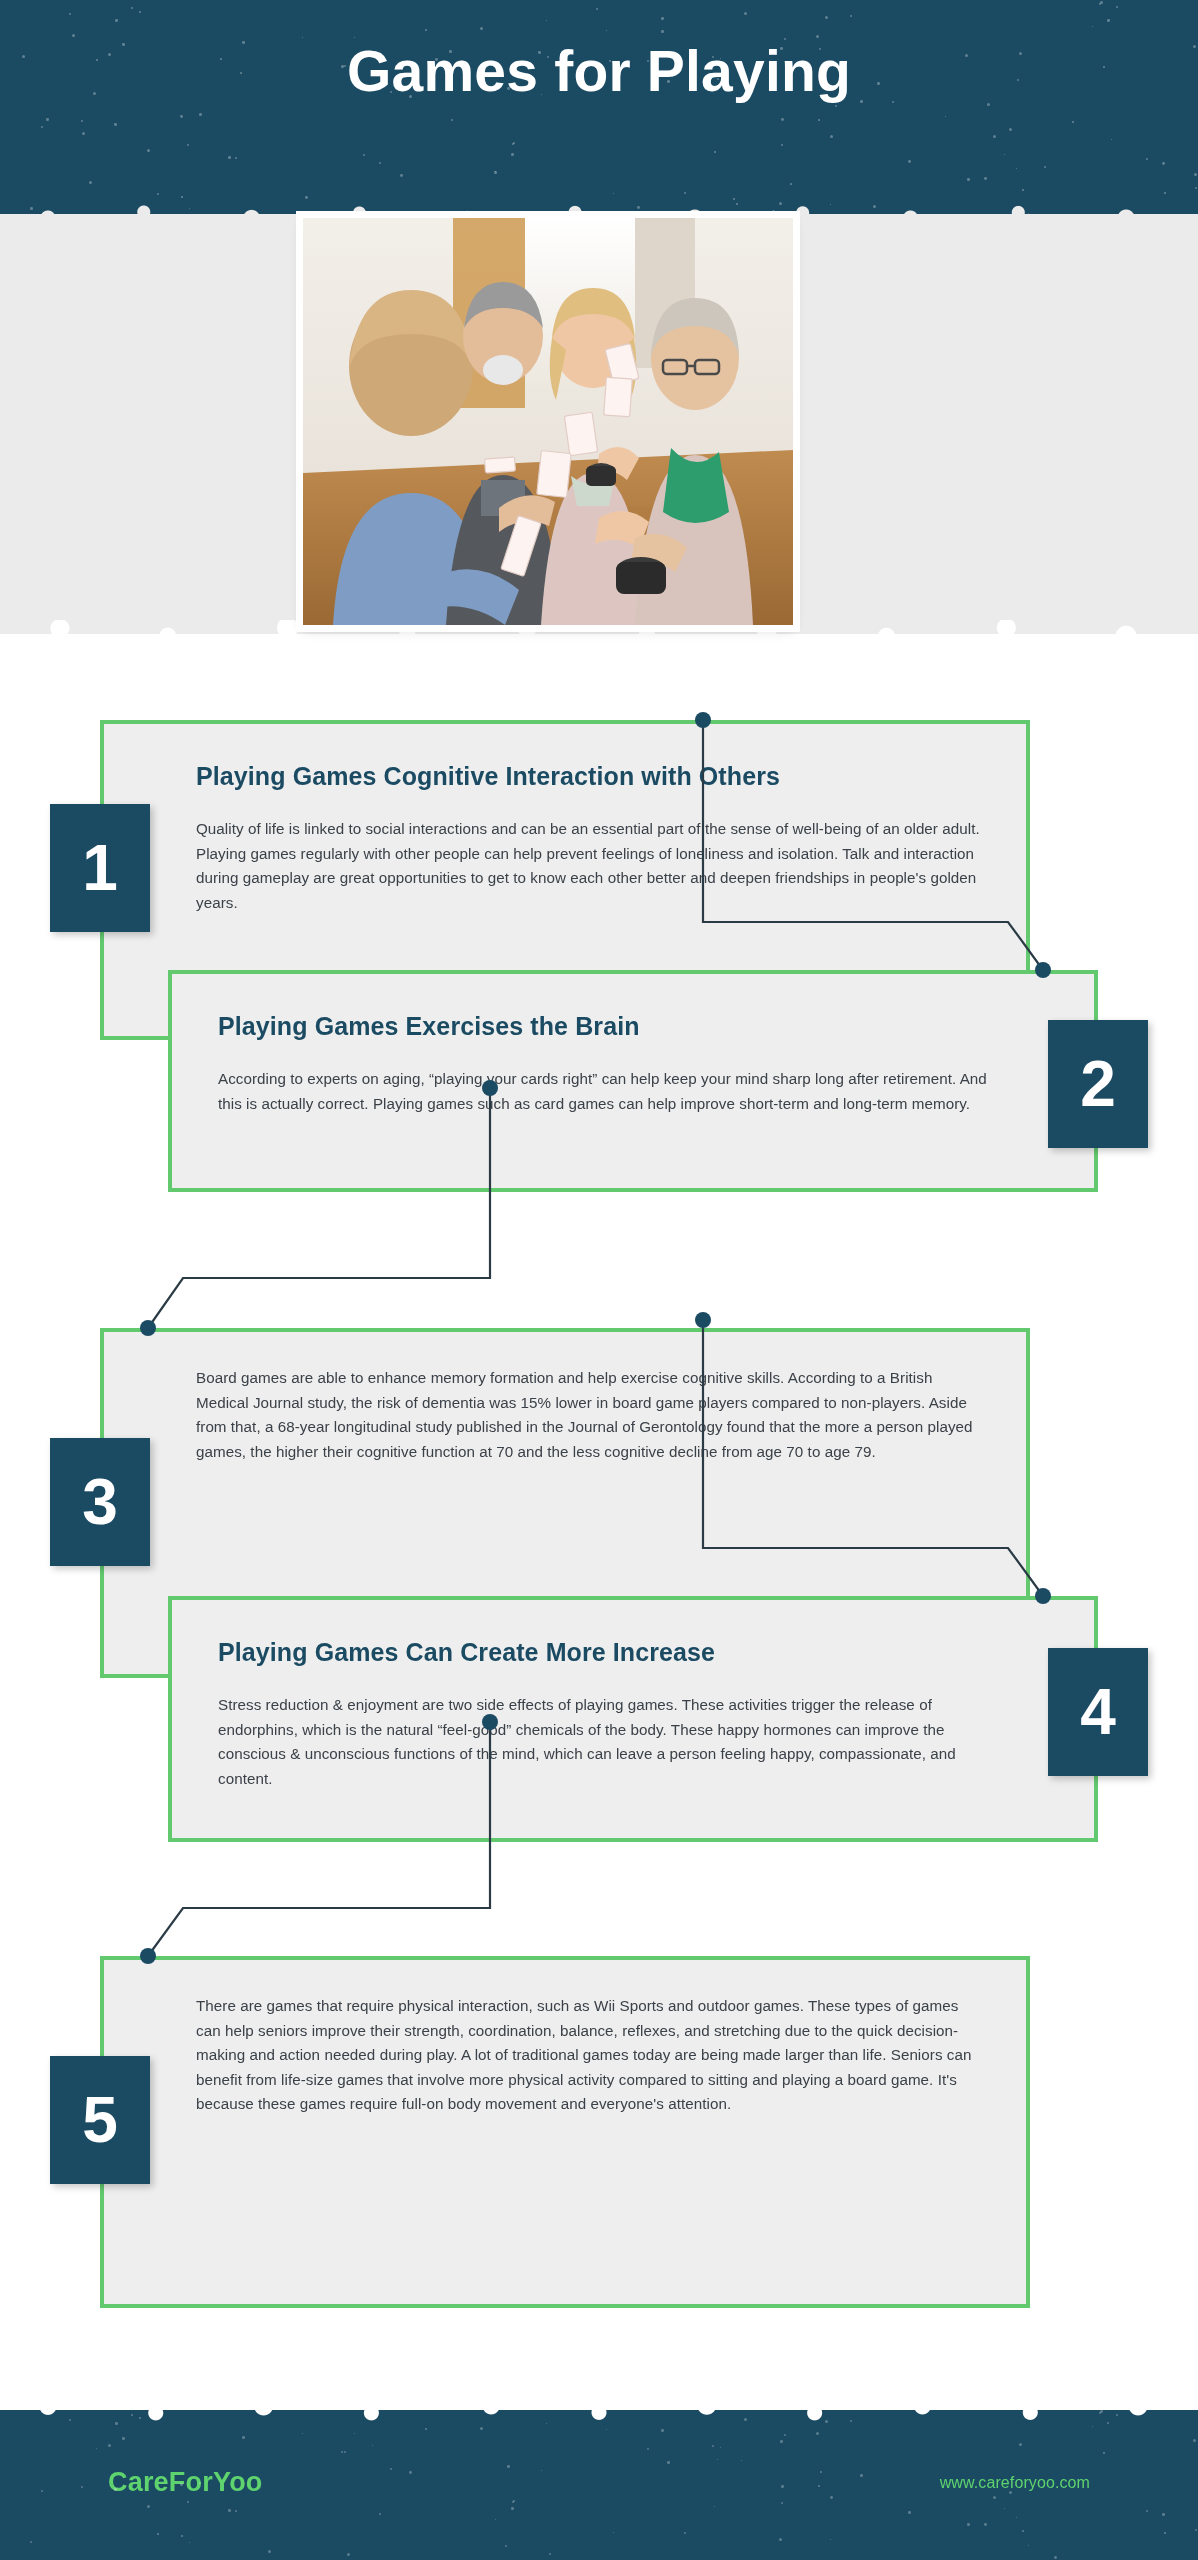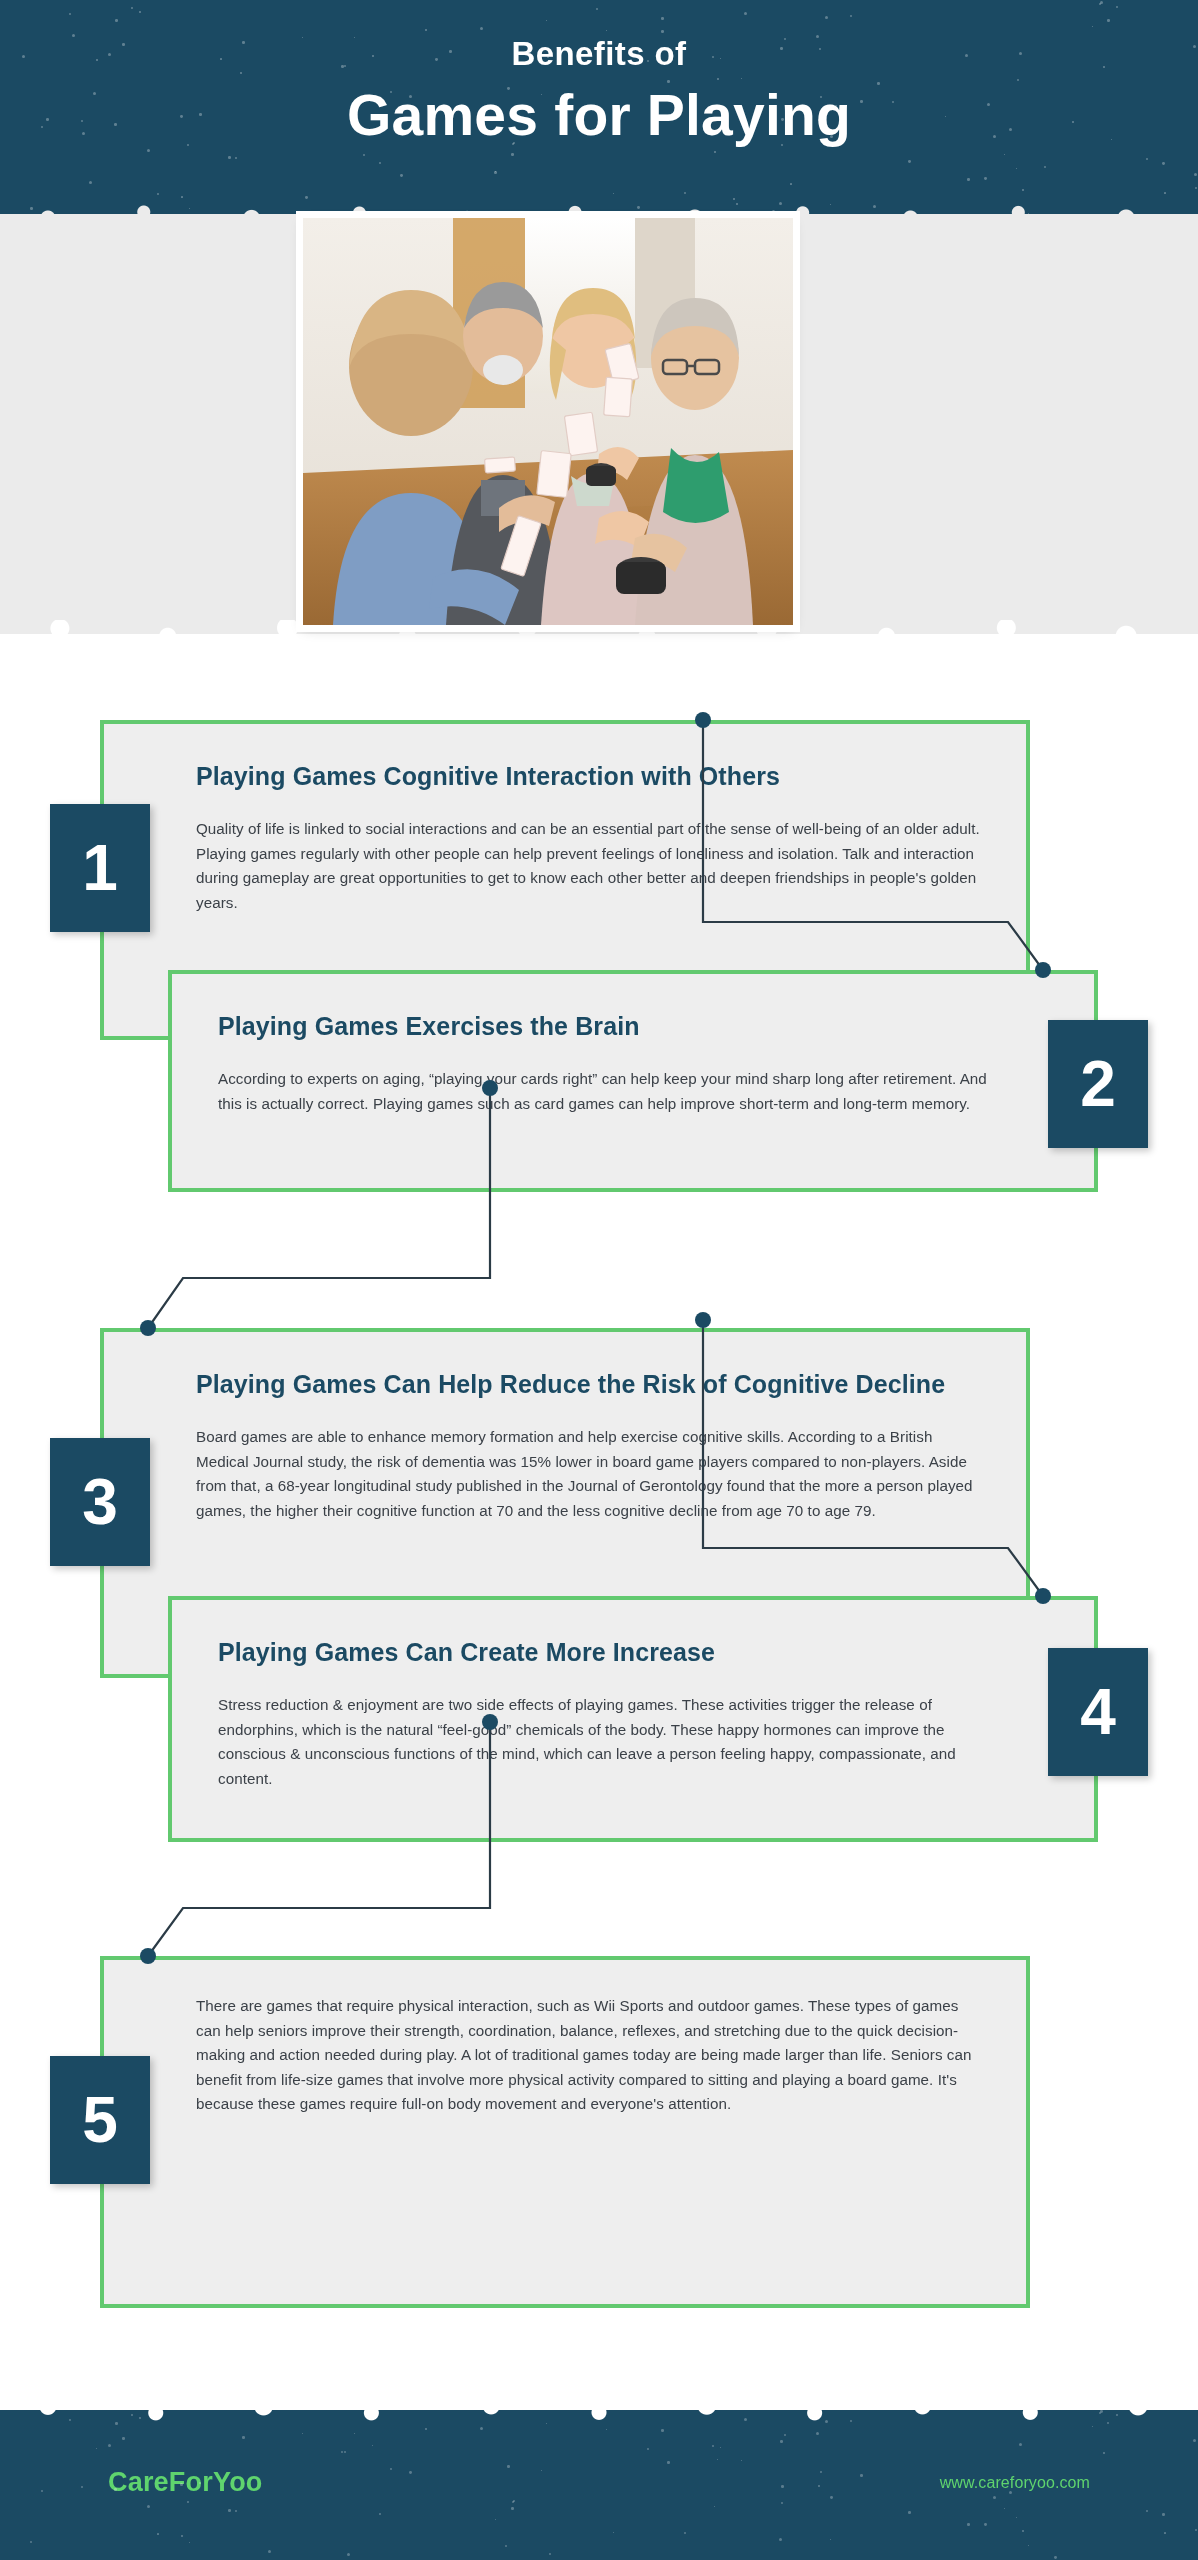--- a/index.html
+++ b/index.html
@@ -150,21 +150,20 @@
     position:absolute; right:108px; top:64px;
     color:#5fd46e; font-size:16px; letter-spacing:.1px;
   }
   .ft-speck{position:absolute;background:#ffffff;opacity:.28;border-radius:50%;}
 </style>
 </head>
 <body>
 
 <div class="header">
   <div class="header-title-wrap">
-    <div class="subtitle">Benefits of</div>
     <div class="maintitle">Games for Playing</div>
   </div>
 <span class="hdr-speck" style="left:825px;top:16px;width:3.3px;height:3.3px;"></span>
     <span class="hdr-speck" style="left:684px;top:192px;width:2.2px;height:2.2px;"></span>
     <span class="hdr-speck" style="left:1107px;top:19px;width:2.5px;height:2.5px;"></span>
     <span class="hdr-speck" style="left:1099px;top:3px;width:2.4px;height:2.4px;"></span>
     <span class="hdr-speck" style="left:667px;top:80px;width:2.7px;height:2.7px;"></span>
     <span class="hdr-speck" style="left:513px;top:142px;width:2.1px;height:2.1px;"></span>
     <span class="hdr-speck" style="left:96px;top:59px;width:1.5px;height:1.5px;"></span>
     <span class="hdr-speck" style="left:780px;top:47px;width:2.7px;height:2.7px;"></span>
@@ -398,21 +397,20 @@
   <div class="card even" style="left:168px; top:270px; width:930px; height:222px;">
     <div class="card-inner">
       <div class="card-title">Playing Games Exercises the Brain</div>
       <div class="card-body">According to experts on aging, “playing your cards right” can help keep your mind sharp long after retirement. And this is actually correct. Playing games such as card games can help improve short-term and long-term memory.</div>
     </div>
   </div>
   <div class="numbox" style="left:1048px; top:320px;">2</div>
 
   <div class="card odd" style="left:100px; top:628px; width:930px; height:350px;">
     <div class="card-inner">
-      <div class="card-title">Playing Games Can Help Reduce the Risk of Cognitive Decline</div>
       <div class="card-body">Board games are able to enhance memory formation and help exercise cognitive skills. According to a British Medical Journal study, the risk of dementia was 15% lower in board game players compared to non-players. Aside from that, a 68-year longitudinal study published in the Journal of Gerontology found that the more a person played games, the higher their cognitive function at 70 and the less cognitive decline from age 70 to age 79.</div>
     </div>
   </div>
   <div class="numbox" style="left:50px; top:738px;">3</div>
 
   <div class="card even" style="left:168px; top:896px; width:930px; height:246px;">
     <div class="card-inner">
       <div class="card-title">Playing Games Can Create More Increase</div>
       <div class="card-body">Stress reduction &amp; enjoyment are two side effects of playing games. These activities trigger the release of endorphins, which is the natural “feel-good” chemicals of the body. These happy hormones can improve the conscious &amp; unconscious functions of the mind, which can leave a person feeling happy, compassionate, and content.</div>
     </div>

